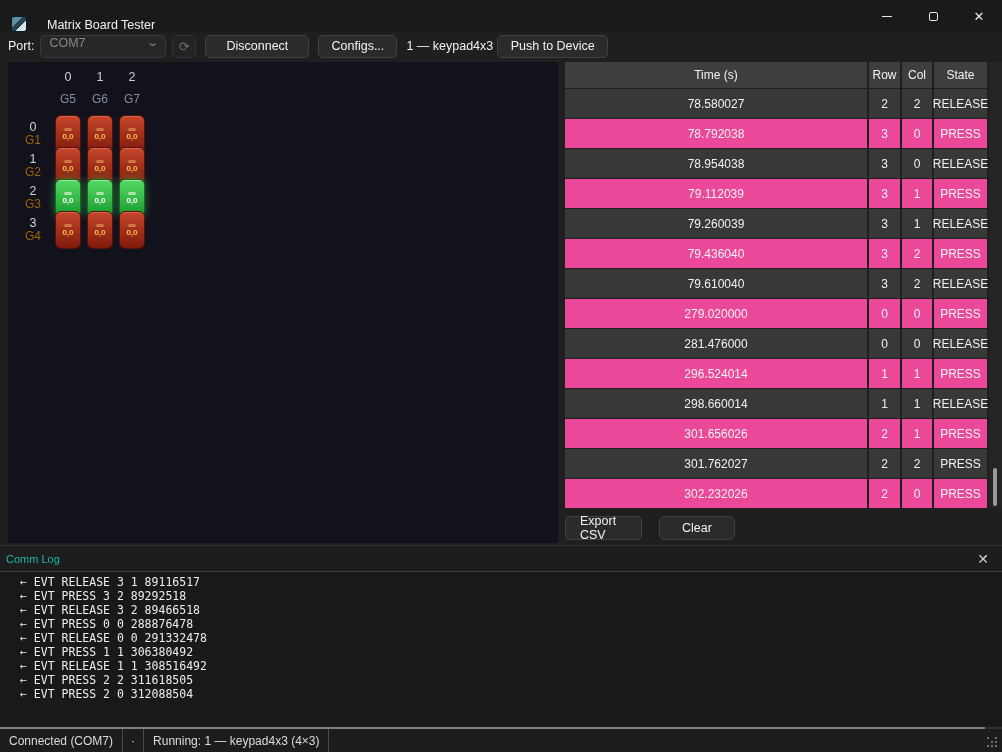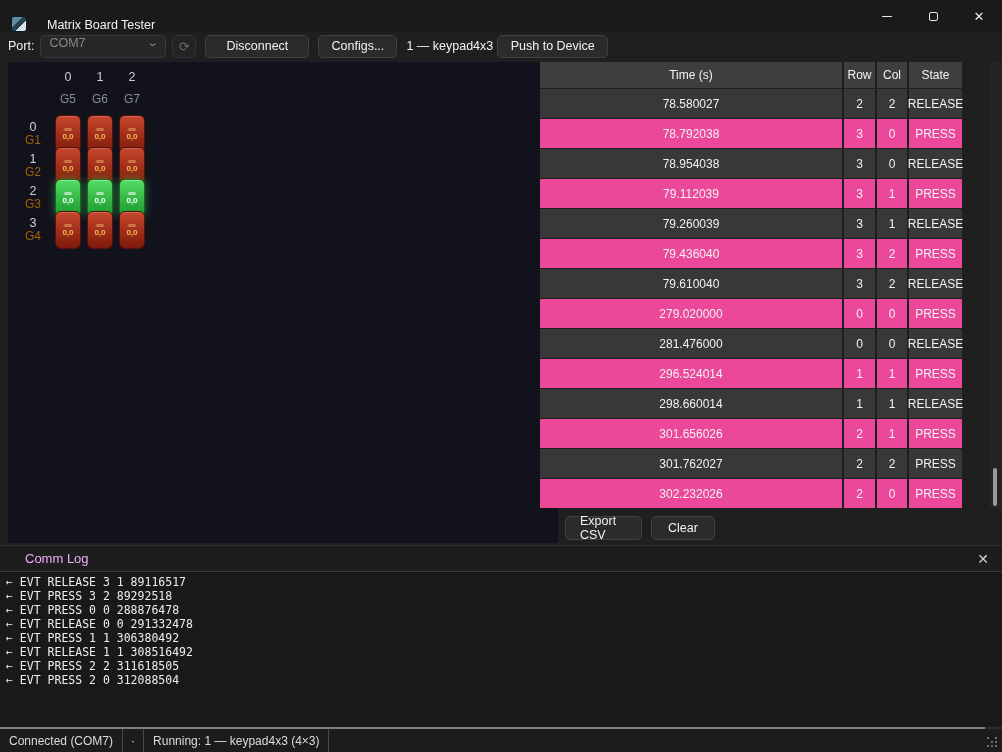--- a/index.html
+++ b/index.html
@@ -46,39 +46,39 @@
   .keycap{width:26px;height:38px;border-radius:6px;display:flex;flex-direction:column;align-items:center;justify-content:center;
     font-size:8px;font-weight:bold;}
   .keycap .gloss{width:8px;height:3px;border-radius:2px;margin-bottom:1px;}
   .keycap.released{background:linear-gradient(#c8472b,#7e1a0c);border:1px solid #581107;color:#f2c14e;
     box-shadow:inset 0 1px 0 rgba(255,255,255,.18);}
   .keycap.released .gloss{background:rgba(255,215,140,.40);}
   .keycap.pressed{background:linear-gradient(#55db65,#189a2b);border:1px solid #0f6e1d;color:#ffffff;
     box-shadow:0 0 9px rgba(70,225,90,.45), inset 0 1px 0 rgba(255,255,255,.35);}
   .keycap.pressed .gloss{background:rgba(255,255,255,.55);}
   
-  .etable{position:absolute;left:540px;top:62px;width:422px;display:grid;
+  .etable{position:absolute;left:565px;top:62px;width:422px;display:grid;
     grid-template-columns:302px 31px 30px 53px;gap:1px 2px;background:#1f1f1f;font-size:12px;}
   .ecell{display:flex;align-items:center;justify-content:center;color:#f2f2f2;}
   .ehead{height:26px;background:#3e3e3e;}
   .erow-a{height:29px;background:#383838;}
   .erow-b{height:29px;background:#ec4899;}
   .vscroll{position:absolute;left:989px;top:62px;width:13px;height:446px;background:#242424;}
   .vscroll .thumb{position:absolute;left:4px;top:406px;width:4px;height:38px;background:#9a9a9a;border-radius:2px;}
   
   .table-actions{position:absolute;left:565px;top:516px;display:flex;}
   .btn-export{width:77px;height:24px;}
-  .btn-clear{width:64px;height:24px;margin-left:9px;}
+  .btn-clear{width:76px;height:24px;margin-left:17px;}
   
   .commlog{position:absolute;left:0;top:545px;width:1002px;height:184px;background:#1d1d1d;border-top:1px solid #303030;}
   .commlog-header{height:25px;display:flex;align-items:center;}
-  .commlog-title{margin-left:25px;font-size:13px;color:#f0abfc;}
+  .commlog-title{margin-left:6px;font-size:11px;color:#14b8a6;}
   .commlog-close{margin-left:auto;margin-right:10px;color:#cfcfcf;font-size:14px;width:18px;height:18px;
     display:flex;align-items:center;justify-content:center;}
-  .commlog-body{height:155px;background:#191919;border-top:1px solid #3c3c3c;padding:3px 6px;overflow:hidden;}
+  .commlog-body{height:155px;background:#191919;border-top:1px solid #3c3c3c;padding:3px 20px;overflow:hidden;}
   .logline{font-family:"DejaVu Sans Mono",monospace;font-size:11.5px;line-height:14px;color:#ededed;white-space:pre;}
   .hscroll{position:absolute;left:0;top:181px;width:1002px;height:4px;background:#2e2e2e;}
   .hscroll .thumb{position:absolute;left:0;top:0;width:985px;height:4px;background:#7f7f7f;}
   
   .statusbar{position:absolute;left:0;top:729px;width:1002px;height:23px;background:#1c1c1c;display:flex;align-items:stretch;font-size:12px;color:#dcdcdc;}
   .status-seg{display:flex;align-items:center;padding:0 9px;border-right:1px solid #4a4a4a;}
   .status-dot{padding:0 8px;}
   .resize-grip{position:absolute;right:3px;bottom:3px;width:12px;height:12px;}
   .resize-grip::before{content:"";position:absolute;left:0;top:0;width:2px;height:2px;background:#6f6f6f;
     box-shadow:8px 0 0 #6f6f6f, 8px 4px 0 #6f6f6f, 8px 8px 0 #6f6f6f, 4px 4px 0 #6f6f6f, 4px 8px 0 #6f6f6f, 0 8px 0 #6f6f6f;
@@ -315,20 +315,21 @@
   <div class="commlog">
     <div class="commlog-header">
       <span class="commlog-title">Comm Log</span>
       <span class="commlog-close">
           <span>✕</span>
         </span>
     </div>
     <div class="commlog-body">
       <div class="logline">← EVT RELEASE 3 1 89116517</div>
       <div class="logline">← EVT PRESS 3 2 89292518</div>
+      <div class="logline">← EVT RELEASE 3 2 89466518</div>
       <div class="logline">← EVT PRESS 0 0 288876478</div>
       <div class="logline">← EVT RELEASE 0 0 291332478</div>
       <div class="logline">← EVT PRESS 1 1 306380492</div>
       <div class="logline">← EVT RELEASE 1 1 308516492</div>
       <div class="logline">← EVT PRESS 2 2 311618505</div>
       <div class="logline">← EVT PRESS 2 0 312088504</div>
     </div>
     <div class="hscroll">
       <div class="thumb"></div>
     </div>

